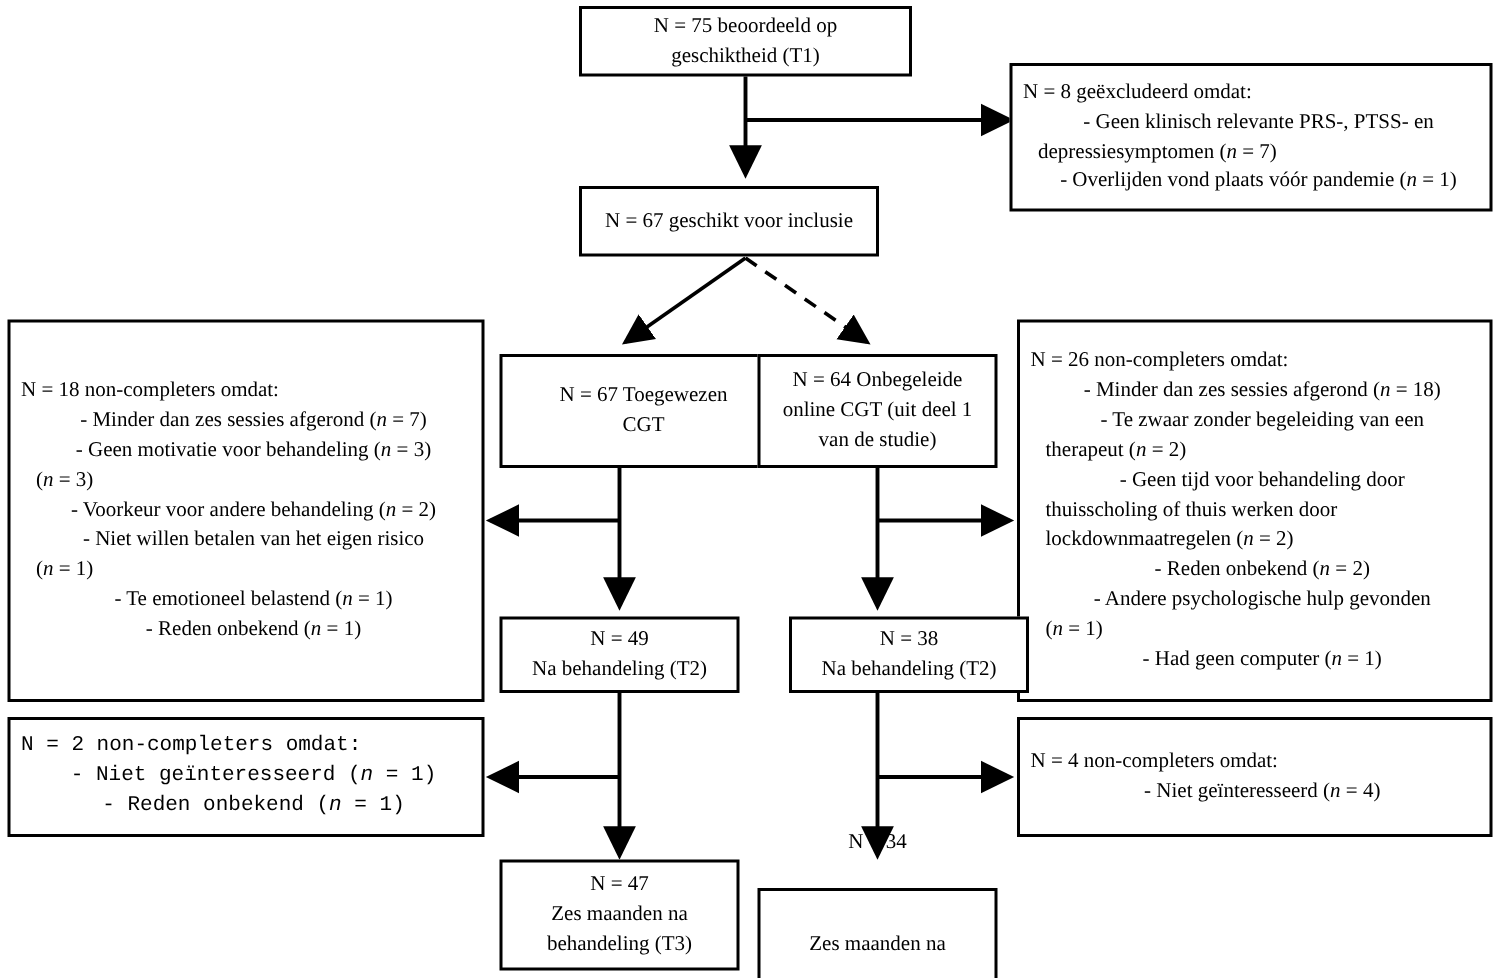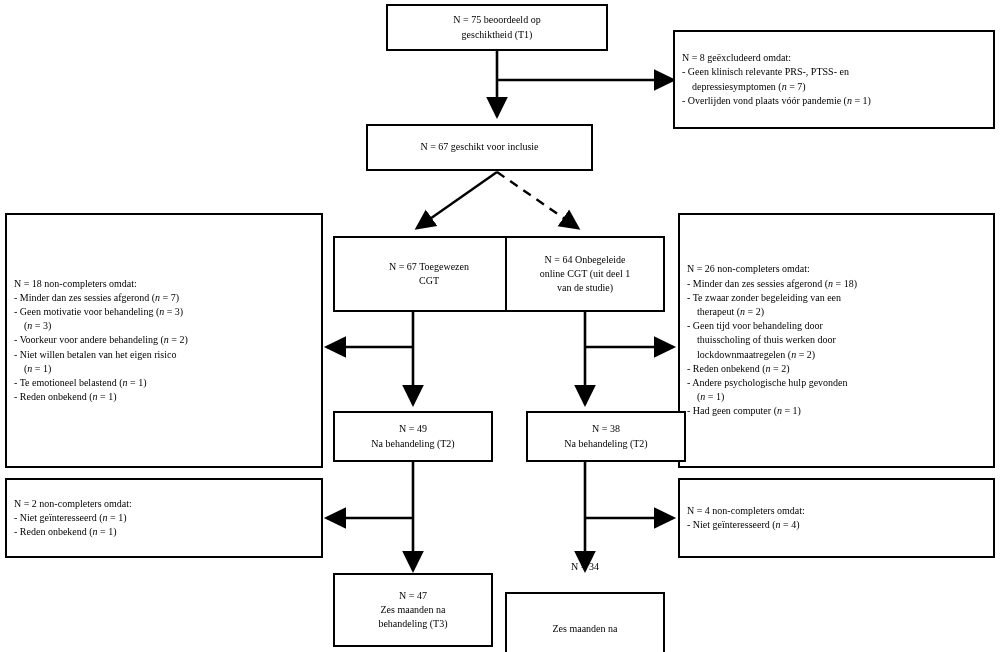--- a/index.html
+++ b/index.html
@@ -13,33 +13,34 @@
   svg.edges{position:absolute;left:0;top:0;width:1000px;height:652px;pointer-events:none;}
 
   .box{
     position:absolute;
     box-sizing:border-box;
     border:2px solid #000;
     background:#fff;
     display:flex;
     flex-direction:column;
     justify-content:center;
-    font-size:10px;
+    font-size:14px;
     line-height:1.42;
     z-index:2;
   }
   .box.center{align-items:center;text-align:center;}
   .box.left{align-items:flex-start;text-align:left;padding:5px 7px 5px 7px;}
   .box.left .ln{display:block;width:100%;}
   .box.center .ln{display:block;width:100%;}
 
   .hang{
     display:block;
     padding-left:10px;
     text-indent:-10px;
+    text-align:center;
   }
   .cont{display:block;padding-left:10px;}
   i{font-style:italic;}
 </style>
 </head>
 <body>
 
 <div id="chart">
 
   <svg class="edges" viewBox="0 0 1000 652">
@@ -92,28 +93,28 @@
     <g>
       <line x1="585" y1="518" x2="673" y2="518" stroke="#000" stroke-width="2.6" marker-end="url(#ah)"></line>
     </g>
   </svg>
 
   <div class="box center" style="left:386px;top:4px;width:222px;height:47px;">
     <span class="ln">N = 75 beoordeeld op</span>
     <span class="ln">geschiktheid (T1)</span>
   </div>
 
-  <div class="box left" style="left:673px;top:30px;width:322px;height:99px;">
+  <div class="box left" style="left:673px;top:42px;width:322px;height:99px;">
     <span class="ln">N = 8 geëxcludeerd omdat:</span>
     <span class="ln hang">- Geen klinisch relevante PRS-, PTSS- en</span>
     <span class="ln cont">depressiesymptomen (<i>n</i> = 7)</span>
     <span class="ln hang">- Overlijden vond plaats vóór pandemie (<i>n</i> = 1)</span>
   </div>
 
-  <div class="box center" style="left:366px;top:124px;width:227px;height:47px;">
+  <div class="box center" style="left:386px;top:124px;width:200px;height:47px;">
     <span class="ln">N = 67 geschikt voor inclusie</span>
   </div>
 
   <div class="box left" style="left:5px;top:213px;width:318px;height:255px;">
     <span class="ln">N = 18 non-completers omdat:</span>
     <span class="ln hang">- Minder dan zes sessies afgerond (<i>n</i> = 7)</span>
     <span class="ln hang">- Geen motivatie voor behandeling (<i>n</i> = 3)</span>
     <span class="ln cont">(<i>n</i> = 3)</span>
     <span class="ln hang">- Voorkeur voor andere behandeling (<i>n</i> = 2)</span>
     <span class="ln hang">- Niet willen betalen van het eigen risico</span>
@@ -150,21 +151,21 @@
   <div class="box center" style="left:333px;top:411px;width:160px;height:51px;">
     <span class="ln">N = 49</span>
     <span class="ln">Na behandeling (T2)</span>
   </div>
 
   <div class="box center" style="left:526px;top:411px;width:160px;height:51px;">
     <span class="ln">N = 38</span>
     <span class="ln">Na behandeling (T2)</span>
   </div>
 
-  <div class="box left" style="left:5px;top:478px;width:318px;height:80px;">
+  <div class="box left" style="left:5px;top:478px;width:318px;height:80px;font-family:Liberation Mono, monospace;">
     <span class="ln">N = 2 non-completers omdat:</span>
     <span class="ln hang">- Niet geïnteresseerd (<i>n</i> = 1)</span>
     <span class="ln hang">- Reden onbekend (<i>n</i> = 1)</span>
   </div>
 
   <div class="box left" style="left:678px;top:478px;width:317px;height:80px;">
     <span class="ln">N = 4 non-completers omdat:</span>
     <span class="ln hang">- Niet geïnteresseerd (<i>n</i> = 4)</span>
   </div>
 

